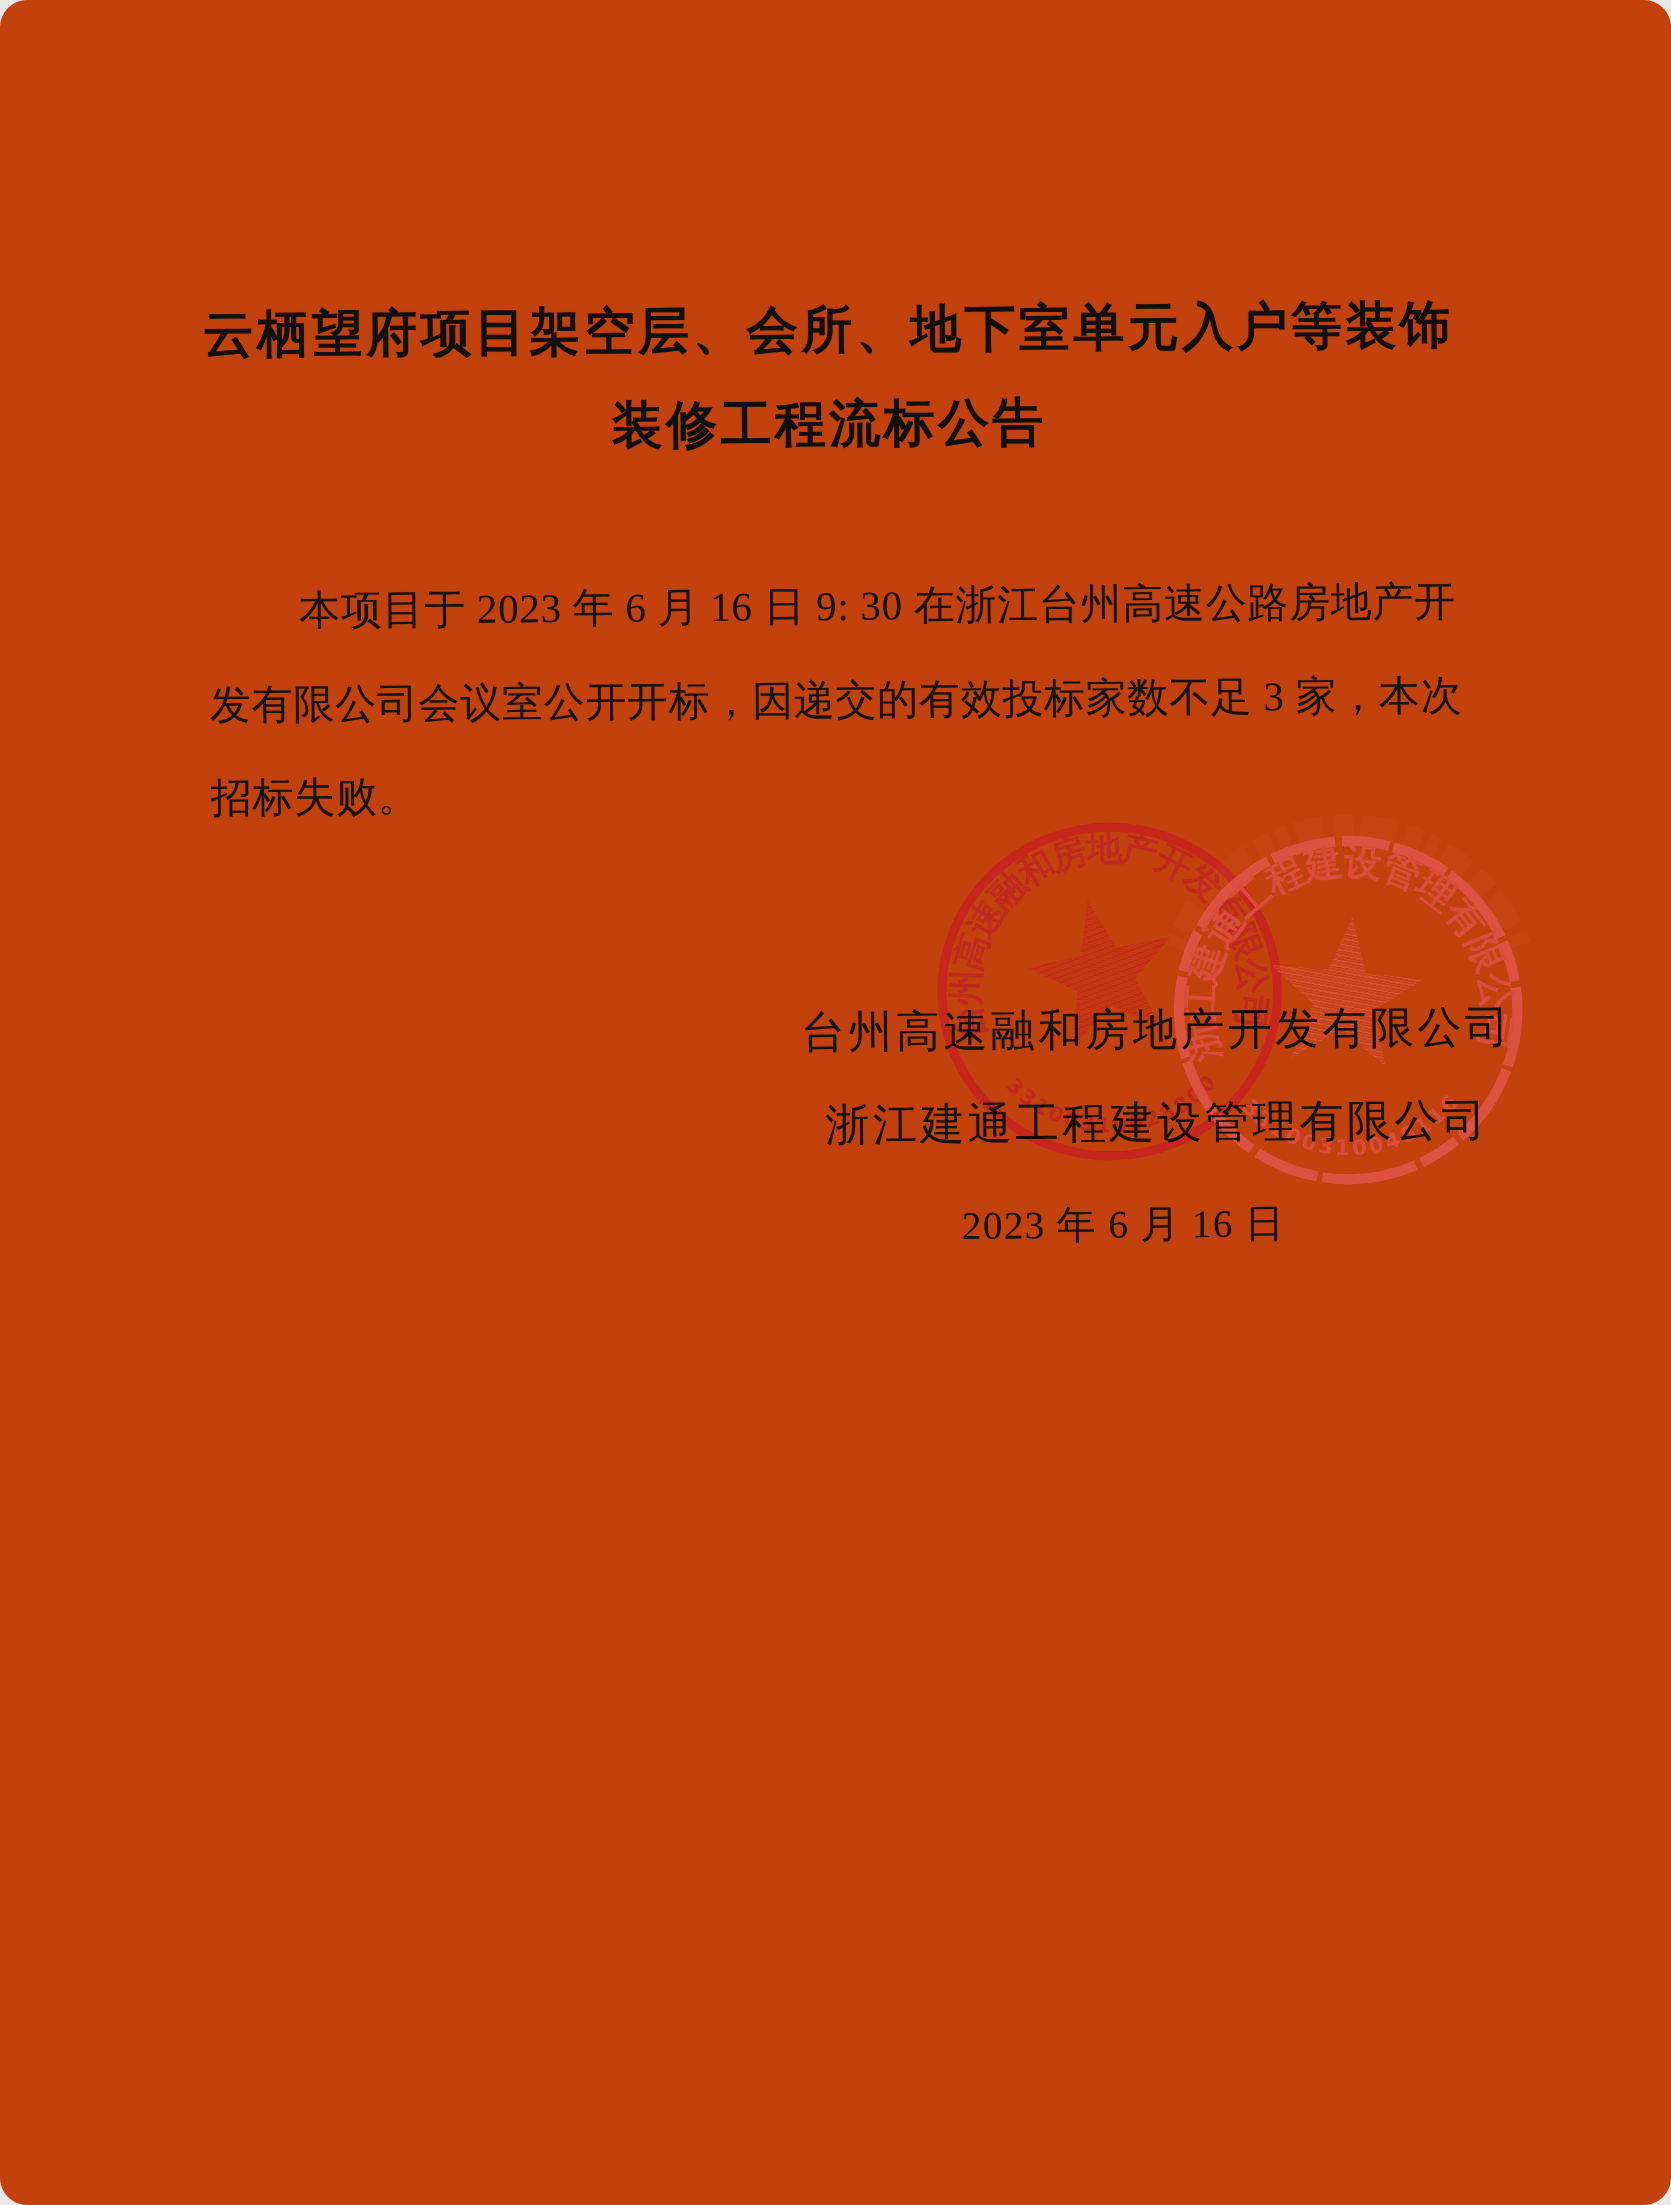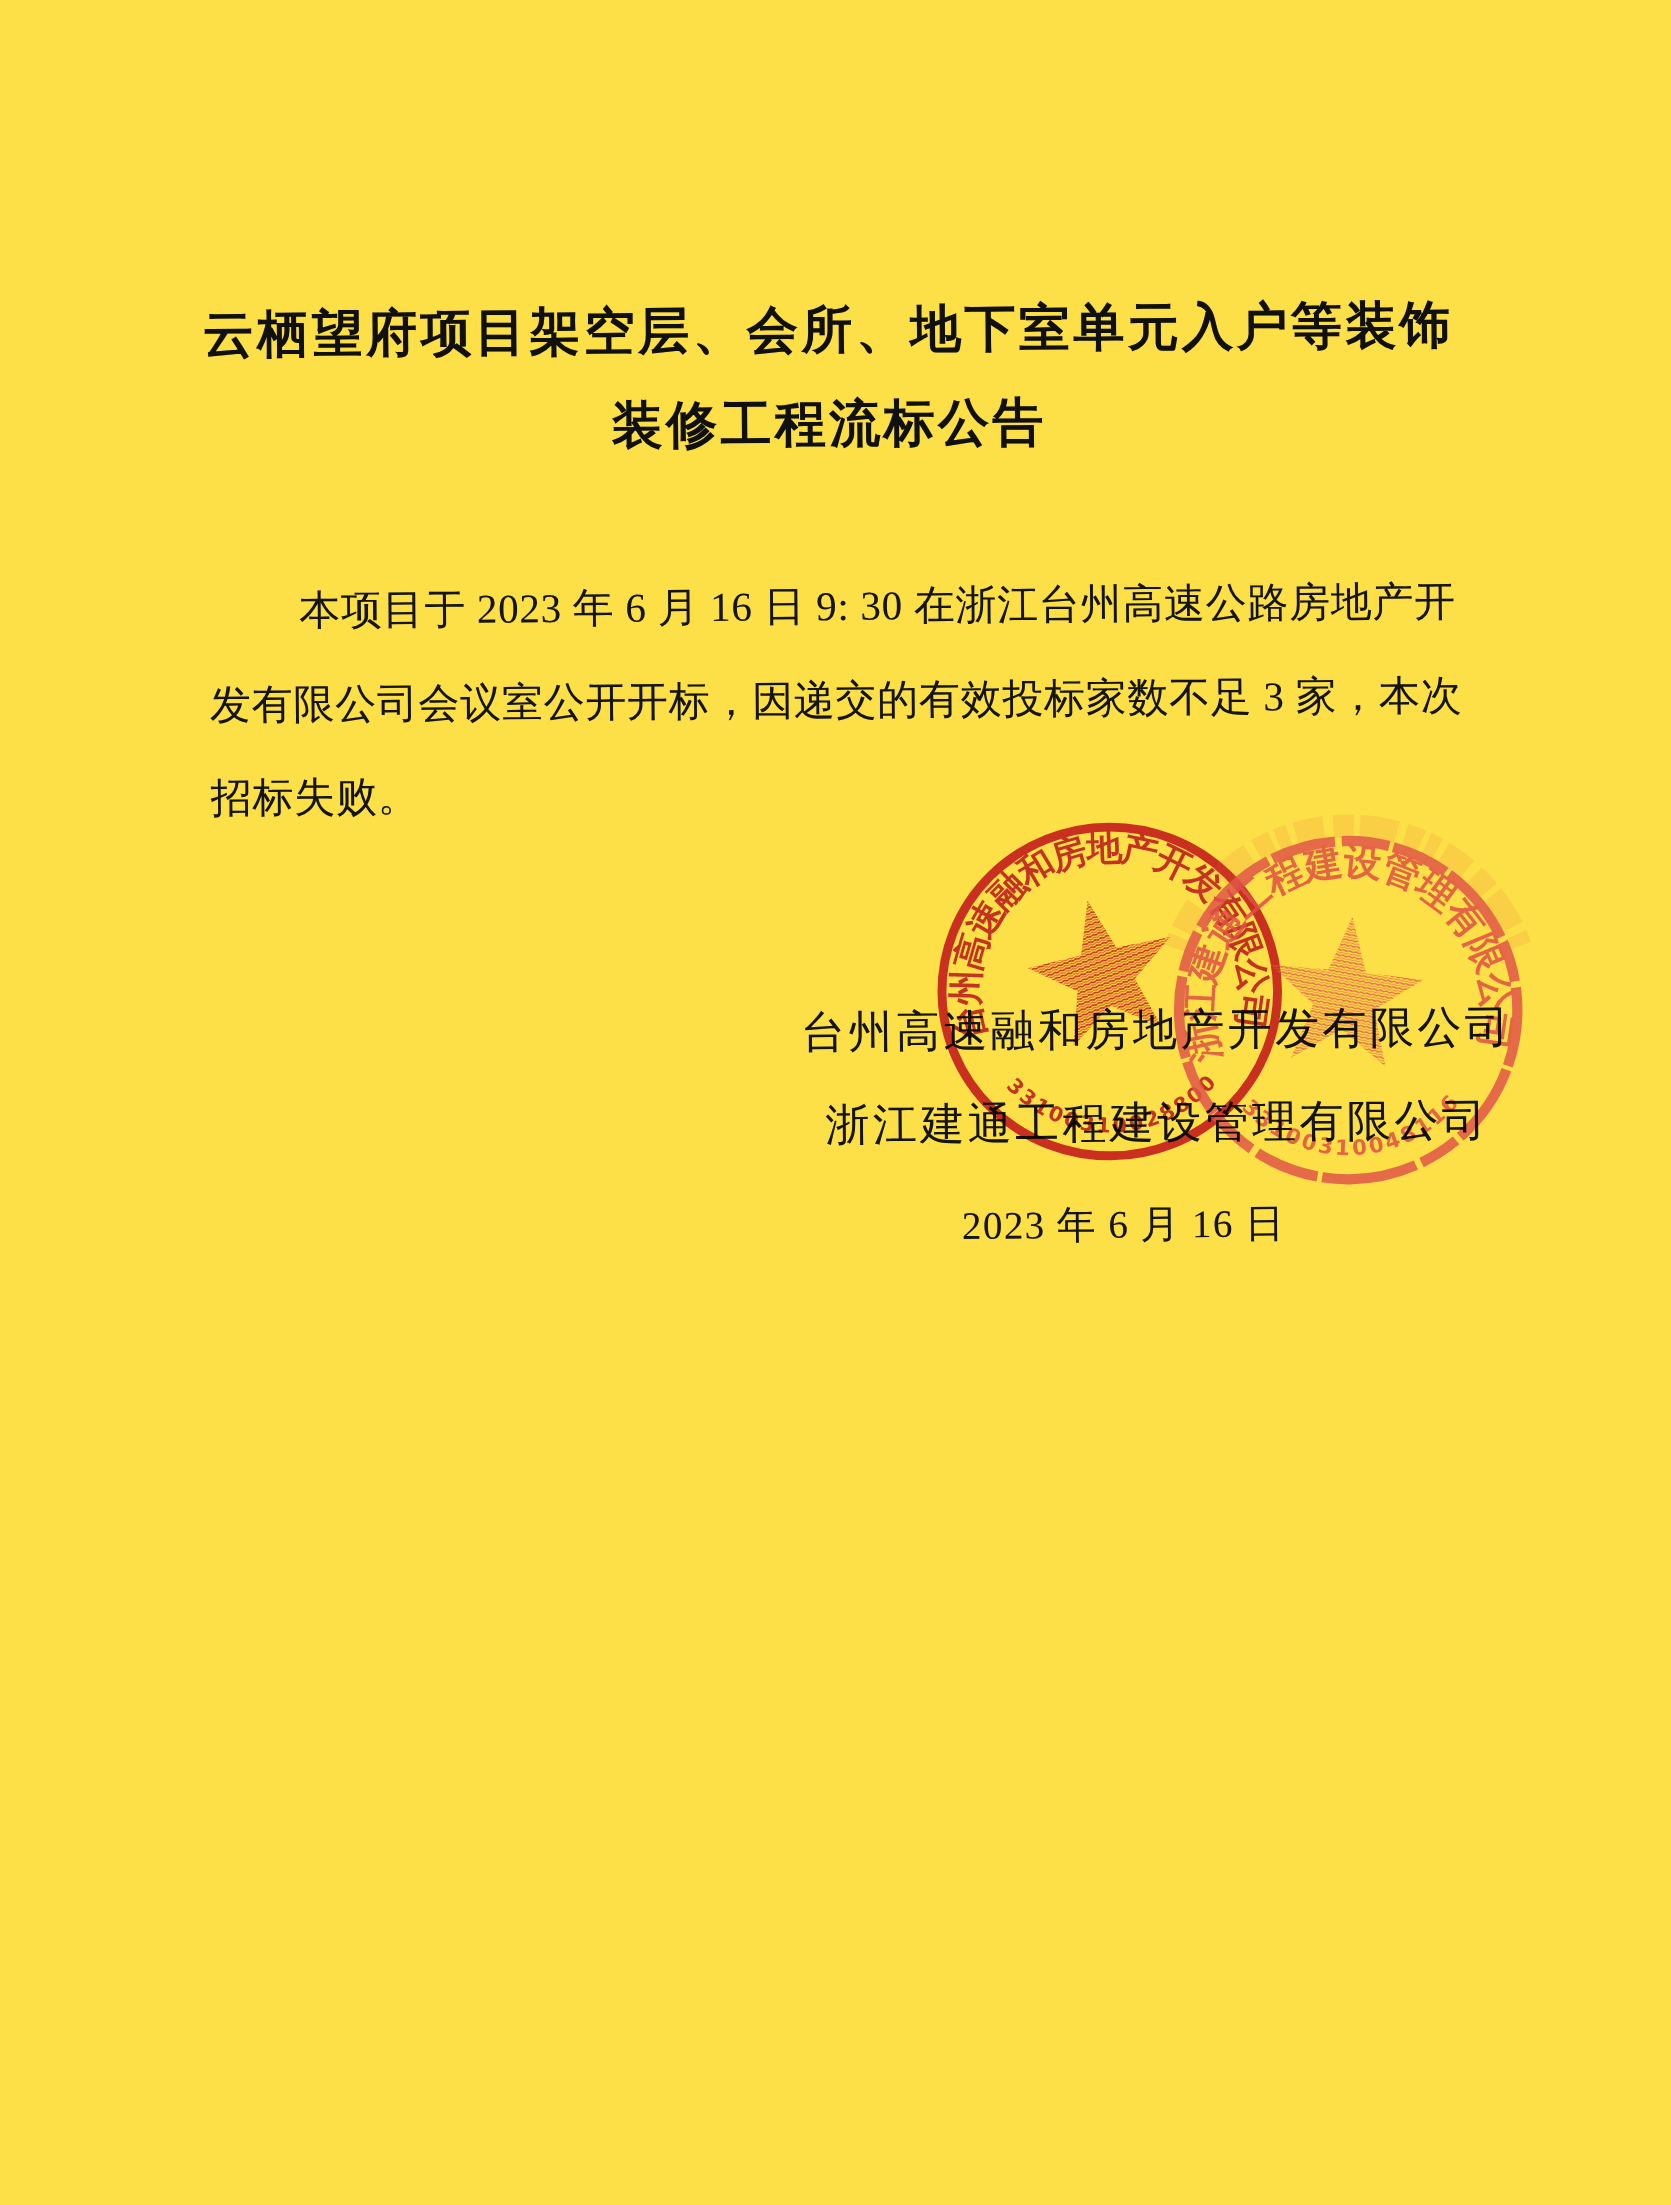--- a/index.html
+++ b/index.html
@@ -1,22 +1,23 @@
 <!DOCTYPE html>
 <html style="font-size:11px"><head>
 <meta charset="utf-8">
 <style>
   html,body{margin:0;padding:0;background:#e8e8e8;}
   .page{
     position:relative;
     width:1671px;height:2205px;
-    background:#fde047;
+    background:#c2410c;
     overflow:hidden;
     font-family:"Liberation Serif","DejaVu Serif",serif;
     color:#161616;
+    border-radius:27px;
   }
   .sheet{
     position:absolute;inset:0;
     transform:rotate(-0.45deg);
     transform-origin:50% 55%;
   }
   .title-line{
     position:absolute;left:0;right:0;
     text-align:center;
     font-family:"DejaVu Sans","Liberation Sans",sans-serif;

